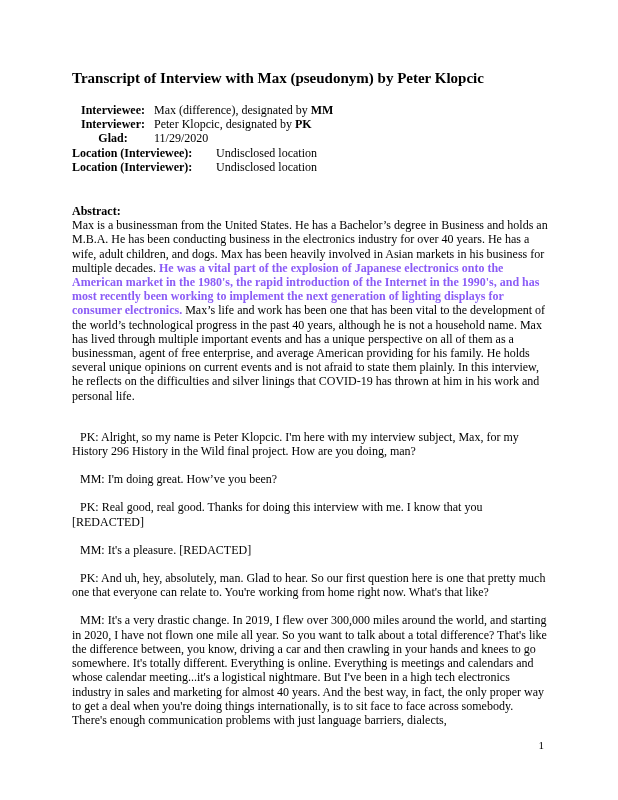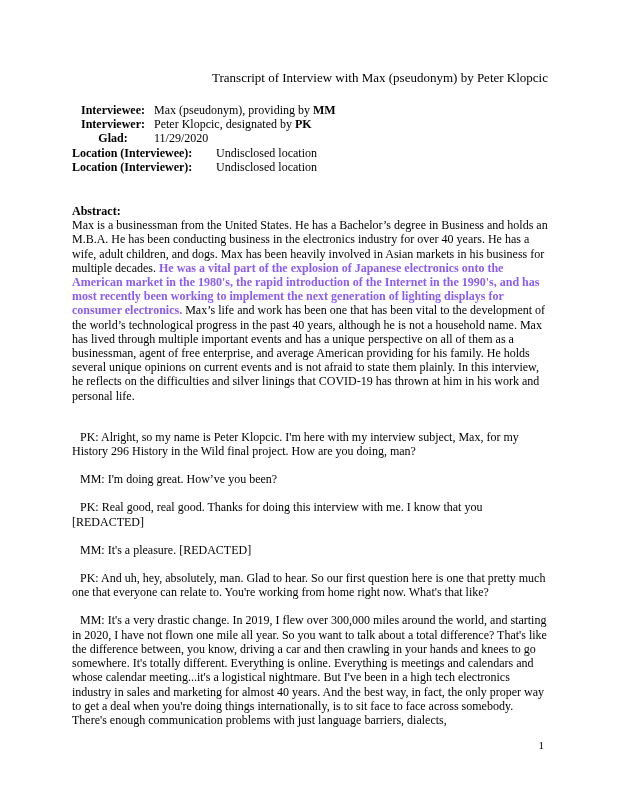--- a/index.html
+++ b/index.html
@@ -10,24 +10,24 @@
     position: relative;
     background: #ffffff;
     color: #000000;
     font-family: "Liberation Serif", "DejaVu Serif", serif;
     font-size: 12px;
     line-height: 14.2px;
     padding: 70px 70px 0 72px;
     overflow: hidden;
   }
   .doc-title {
-    font-size: 13px;
+    font-size: 15px;
     line-height: 16px;
-    font-weight: normal;
-    text-align: right;
+    font-weight: bold;
+    text-align: left;
     margin: 0 0 17px 0;
   }
   .meta-row { }
   .meta-label { font-weight: bold; }
   .tab-a .meta-label { display: inline-block; width: 82px; text-align: center; }
   .tab-b .meta-label { display: inline-block; width: 144px; }
   .tab-c .meta-label { margin-right: 5px; }
   .meta-bold { font-weight: bold; }
   .abstract { margin-top: 30px; }
   .abstract-heading { font-weight: bold; }
@@ -44,21 +44,21 @@
   }
 </style>
 </head>
 <body>
 
 <div class="page">
 
   <h1 class="doc-title">Transcript of Interview with Max (pseudonym) by Peter Klopcic</h1>
 
   <div class="meta">
-    <div class="meta-row tab-a"><span class="meta-label">Interviewee:</span><span>Max (pseudonym), providing by </span><span class="meta-bold">MM</span></div>
+    <div class="meta-row tab-a"><span class="meta-label">Interviewee:</span><span>Max (difference), designated by </span><span class="meta-bold">MM</span></div>
     <div class="meta-row tab-a"><span class="meta-label">Interviewer:</span><span>Peter Klopcic, designated by </span><span class="meta-bold">PK</span></div>
     <div class="meta-row tab-a"><span class="meta-label">Glad:</span><span>11/29/2020</span></div>
     <div class="meta-row tab-b"><span class="meta-label">Location (Interviewee):</span><span>Undisclosed location</span></div>
     <div class="meta-row tab-b"><span class="meta-label">Location (Interviewer):</span><span>Undisclosed location</span></div>
   </div>
 
   <section class="abstract">
     <div class="abstract-heading">Abstract:</div>
     <p class="abstract-body"><span>Max is a businessman from the United States. He has a Bachelor’s degree in Business and holds an M.B.A. He has been conducting business in the electronics industry for over 40 years. He has a wife, adult children, and dogs. Max has been heavily involved in Asian markets in his business for multiple decades. </span><span class="gray-passage">He was a vital part of the explosion of Japanese electronics onto the American market in the 1980's, the rapid introduction of the Internet in the 1990's, and has most recently been working to implement the next generation of lighting displays for consumer electronics. </span><span>Max’s life and work has been one that has been vital to the development of the world’s technological progress in the past 40 years, although he is not a household name. Max has lived through multiple important events and has a unique perspective on all of them as a businessman, agent of free enterprise, and average American providing for his family. He holds several unique opinions on current events and is not afraid to state them plainly. In this interview, he reflects on the difficulties and silver linings that COVID-19 has thrown at him in his work and personal life.</span></p>
   </section>

